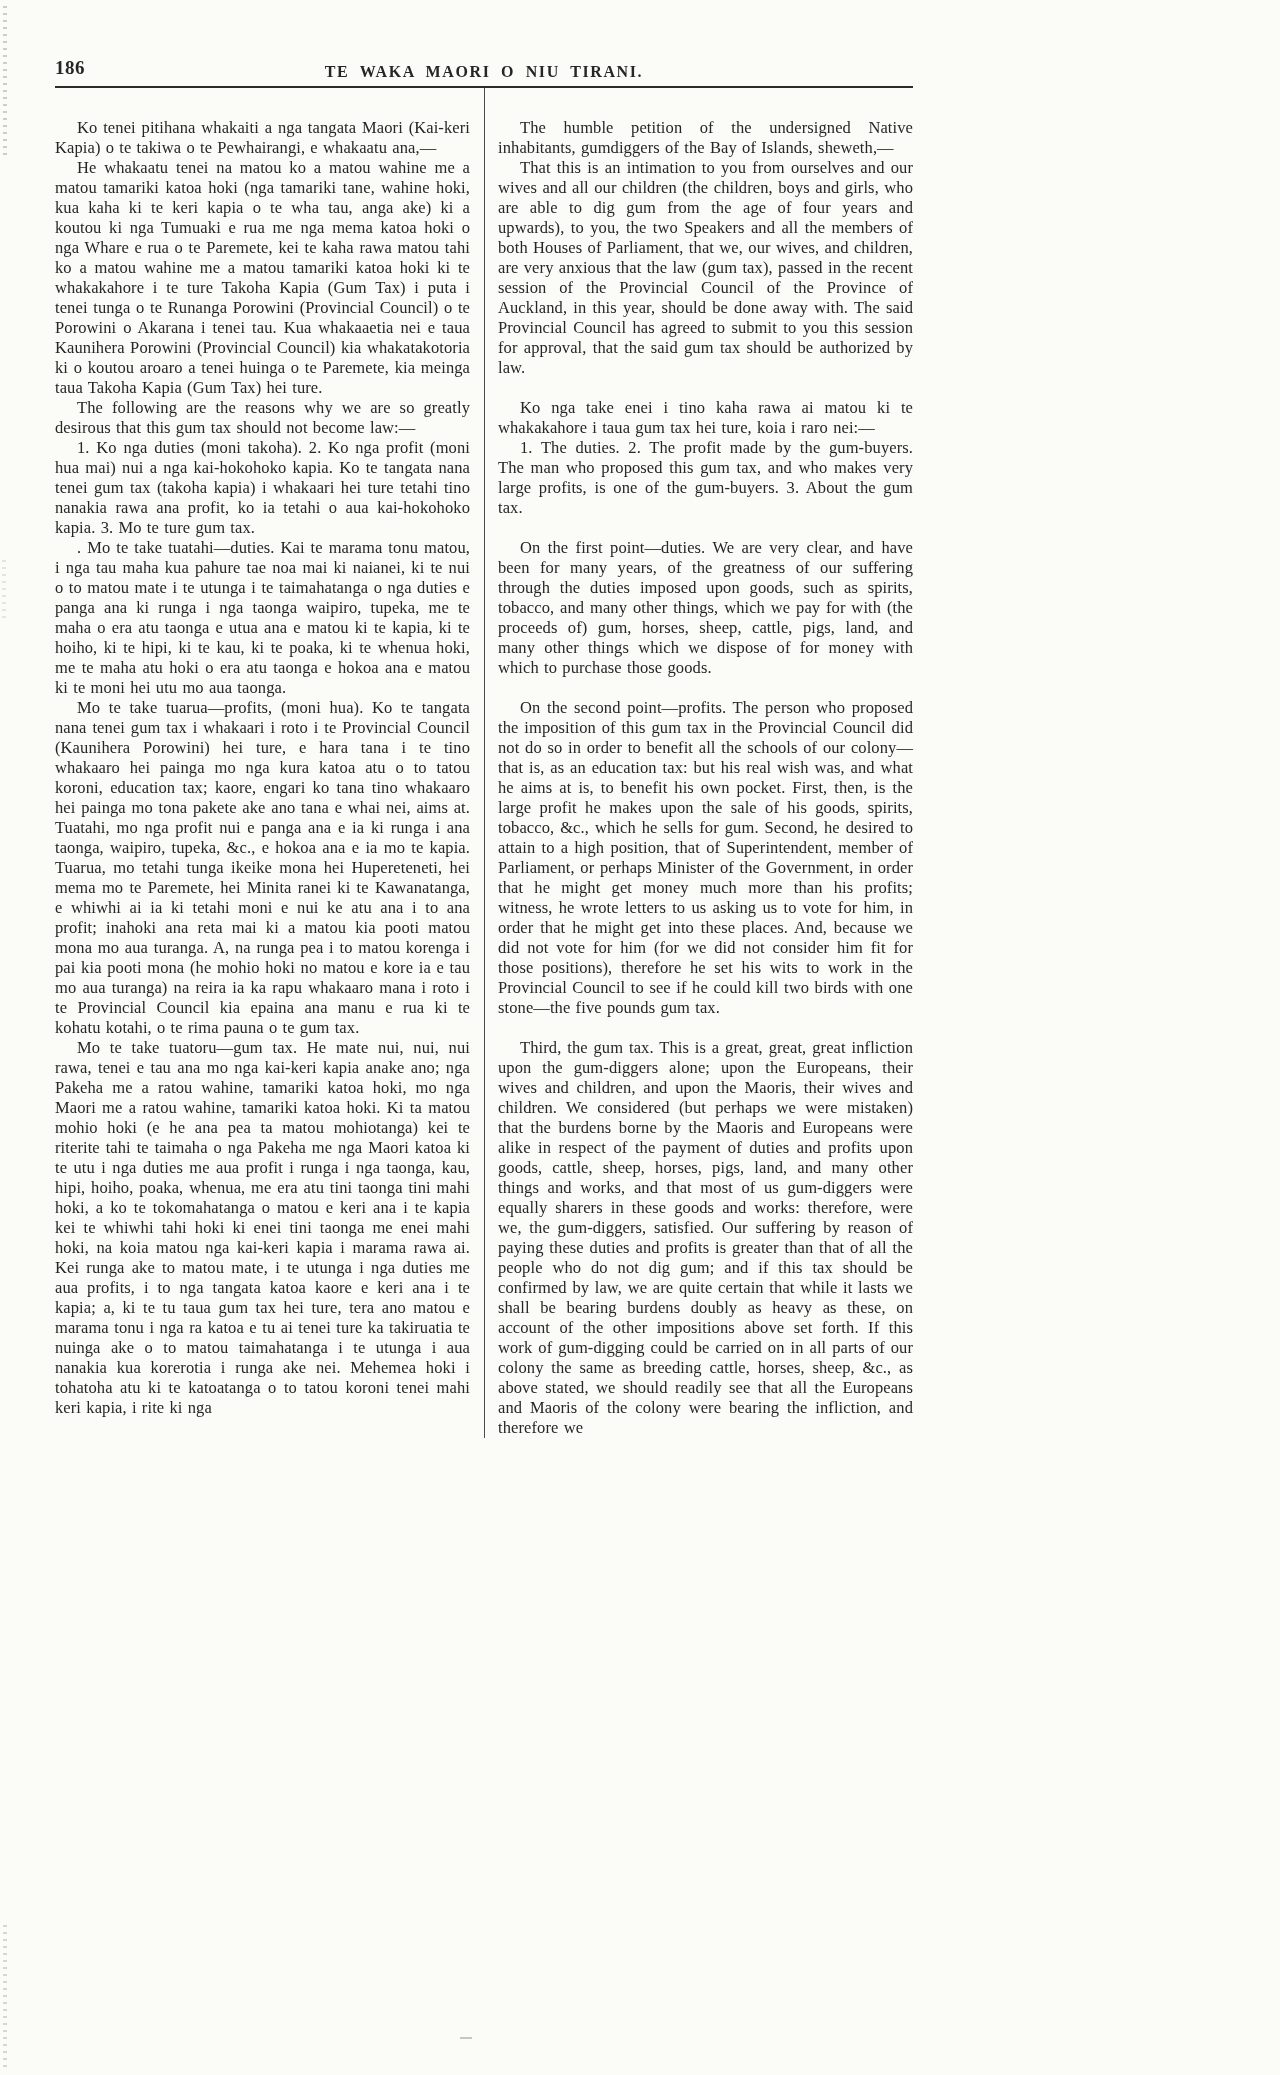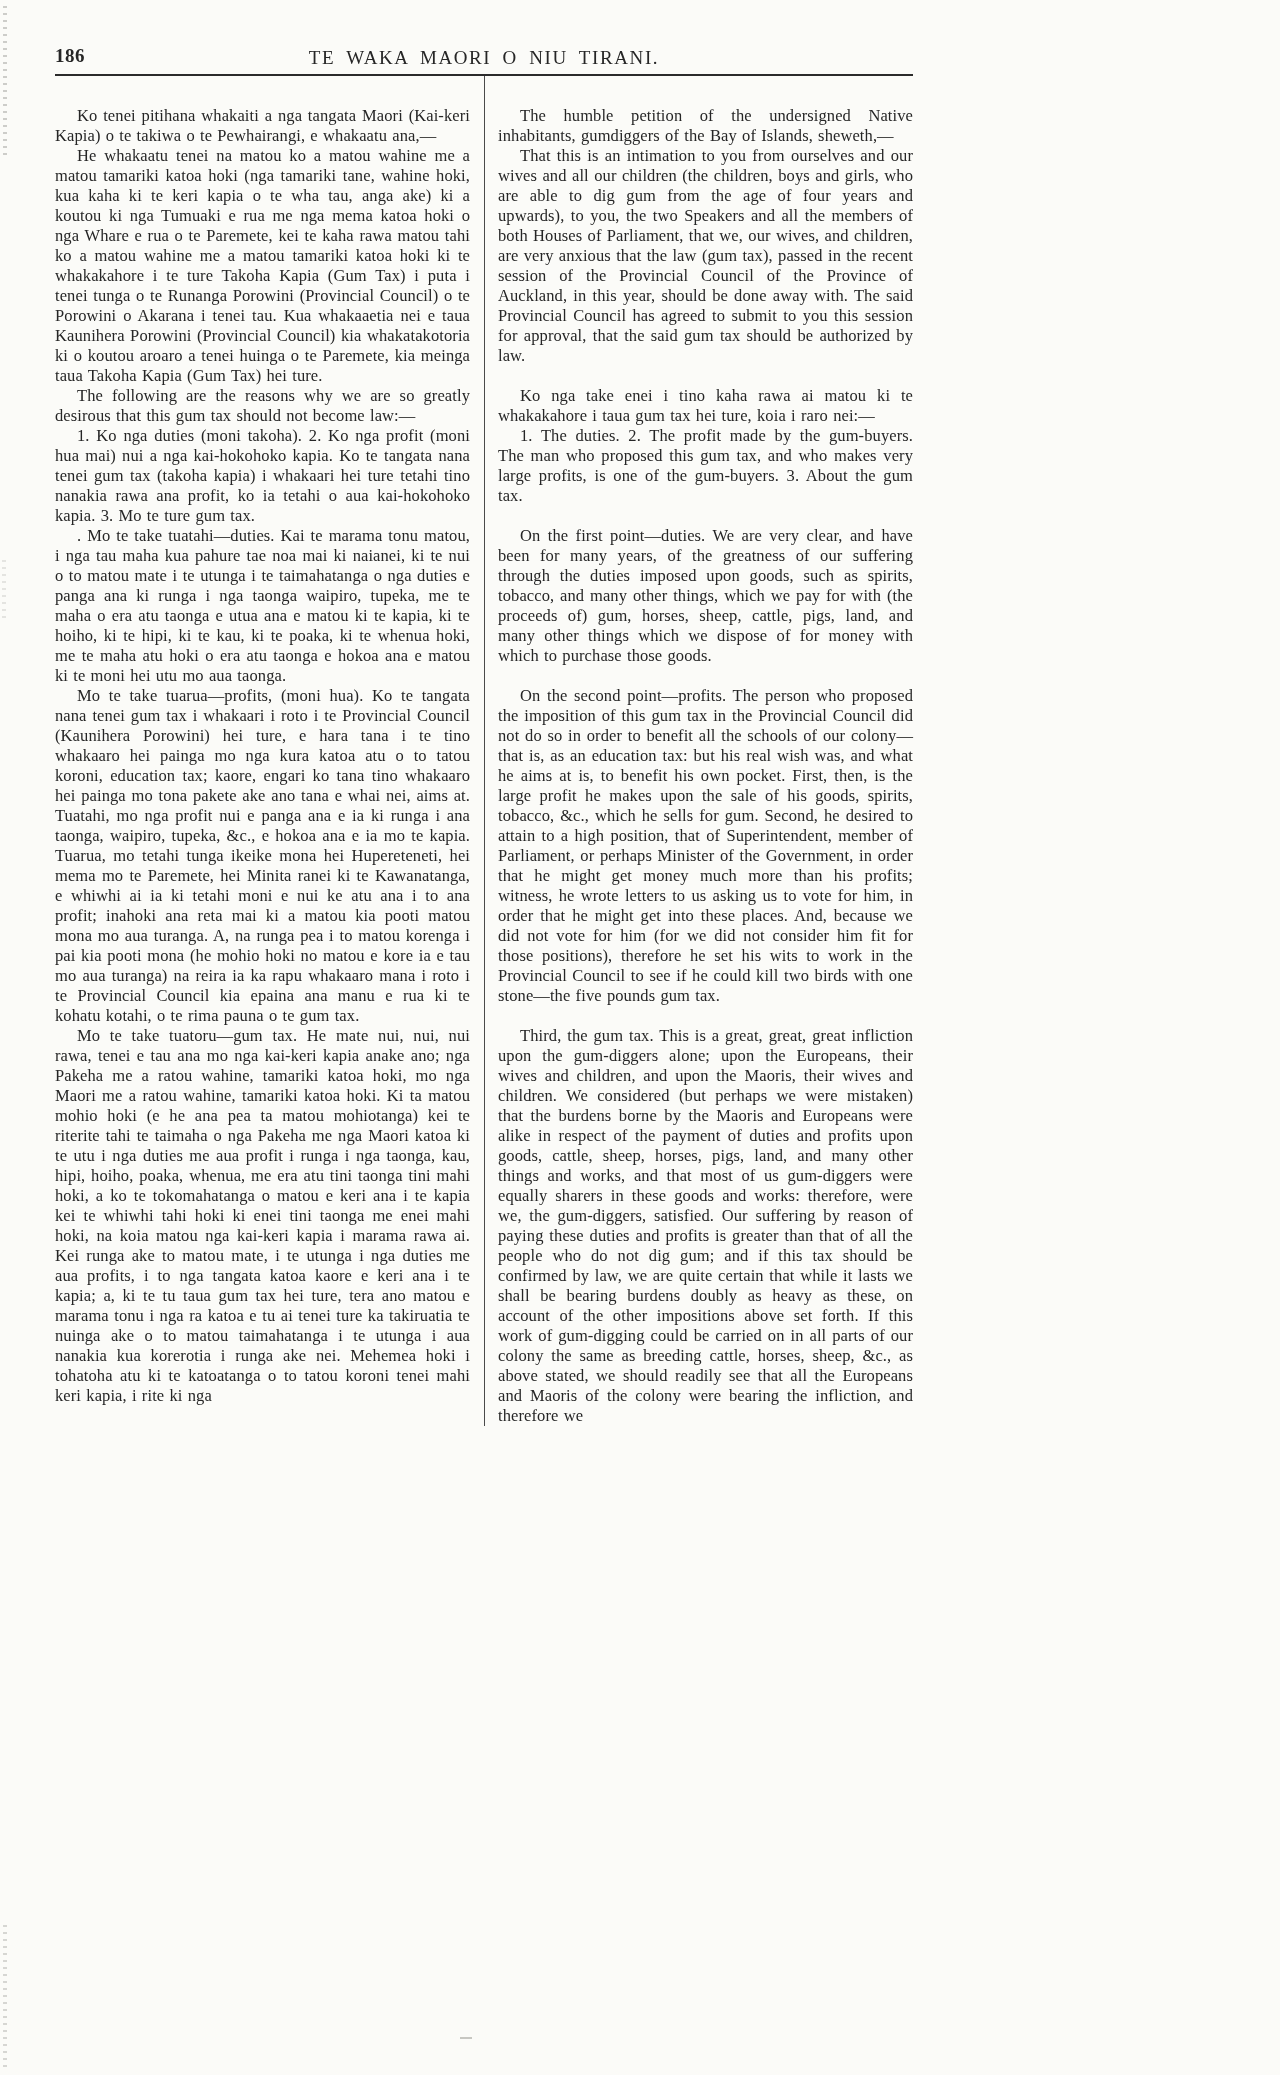--- a/index.html
+++ b/index.html
@@ -18,38 +18,38 @@
   .page {
     position: absolute;
     left: 55px;
     top: 0;
     width: 858px;
   }
 
   
   .header {
     position: relative;
-    height: 74px;
+    height: 86px;
   }
   .page-number {
     position: absolute;
     left: 0;
     bottom: 7px;
     font-size: 19px;
     font-weight: bold;
     letter-spacing: 0.5px;
   }
   .masthead {
     position: absolute;
     left: 0;
     right: 0;
     bottom: 5px;
     text-align: center;
-    font-size: 19px;
-    font-weight: normal;
+    font-size: 16px;
+    font-weight: bold;
     letter-spacing: 1.6px;
     word-spacing: 5px;
     white-space: nowrap;
   }
   .header-rule {
     height: 0;
     border-top: 2px solid #2b2b2b;
   }
 
   

